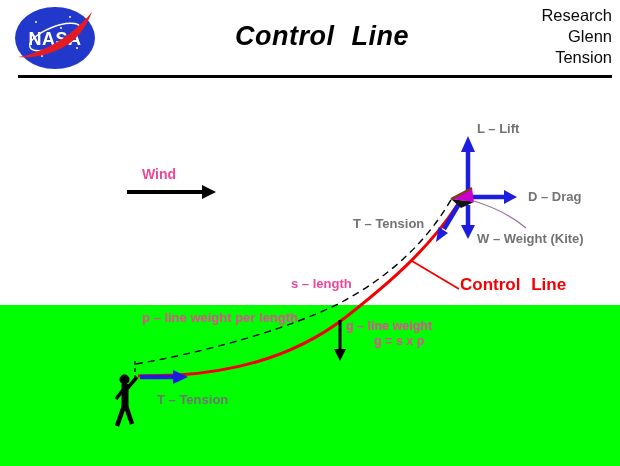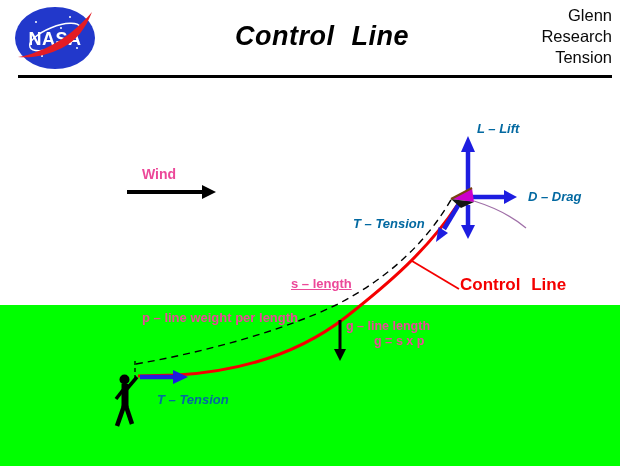--- a/index.html
+++ b/index.html
@@ -17,29 +17,29 @@
   .rule { position:absolute; left:18px; top:75px; width:594px; height:3px; background:#000; }
 
   
   .ground { position:absolute; left:0; top:305px; width:620px; height:161px; background:#00ff00; }
 
   
   .diagram { position:absolute; left:0; top:0; width:620px; height:466px; z-index:2; }
 
   
   .lbl { position:absolute; z-index:3; font-weight:bold; font-size:13px; white-space:nowrap; }
-  .blue  { color:#0369a1;font-style:italic; }
+  .blue  { color:#737373; }
   .black { color:#ec4899; }
   #lbl-wind        { left:142px; top:166px; font-size:14px; }
   #lbl-lift        { left:477px; top:121px; }
   #lbl-drag        { left:528px; top:189px; }
   #lbl-weight      { left:477px; top:231px; }
   #lbl-tension-up  { left:353px; top:216px; }
   #lbl-tension-low { left:157px; top:392px; }
-  #lbl-s           { left:291px; top:276px;text-decoration:underline; }
+  #lbl-s           { left:291px; top:276px; }
   #lbl-p           { left:98px;  top:310px;margin-left:44px; }
   #lbl-g           { left:346px; top:319px; font-size:12.5px; line-height:15px; }
   #lbl-g .eq       { margin-left:28px; }
   #lbl-control     { left:460px; top:275px; color:#f40000; font-size:17px; word-spacing:6px; }
 </style>
 </head>
 <body>
 
 <div class="page">
 
@@ -54,22 +54,22 @@
           <circle cx="47" cy="22" r="1"></circle>
       </g>
       <ellipse cx="41" cy="31" rx="27" ry="10" fill="none" stroke="#ffffff" stroke-width="1.4" transform="rotate(-22 41 31)"></ellipse>
       <text x="41" y="39" text-anchor="middle" font-family="Liberation Sans, sans-serif" font-size="18" font-weight="bold" fill="#ffffff" letter-spacing="0.5">NASA</text>
       <path d="M78,6 C66,20 52,32 36,40 C24,46 12,50 4,51 C18,52.5 34,49 48,42 C62,35 72,22 78,6 Z" fill="#e31c24"></path>
     </svg>
   </div>
 
   <div class="title">Control Line</div>
   <div class="org">
+    <span>Research</span>
     <span>Glenn</span>
-    <span>Research</span>
     <span>Tension</span>
   </div>
   <div class="rule"></div>
 
   <div class="ground"></div>
 
   <svg class="diagram" viewBox="0 0 620 466">
 
     <g stroke="#000" fill="#000">
       <line x1="127" y1="192" x2="202" y2="192" stroke-width="4"></line>
@@ -121,23 +121,24 @@
       <line x1="126" y1="390" x2="137" y2="377" stroke-width="3.5"></line>
       <line x1="123" y1="390" x2="116" y2="399" stroke-width="3.5"></line>
       <line x1="124" y1="406" x2="117" y2="426" stroke-width="4.5"></line>
       <line x1="126" y1="406" x2="132" y2="424" stroke-width="4.5"></line>
     </g>
   </svg>
 
   <div class="lbl black" id="lbl-wind">Wind</div>
   <div class="lbl blue" id="lbl-lift">L – Lift</div>
   <div class="lbl blue" id="lbl-drag">D – Drag</div>
+  <div class="lbl blue" id="lbl-weight">W – Weight (Kite)</div>
   <div class="lbl blue" id="lbl-tension-up">T – Tension</div>
   <div class="lbl blue" id="lbl-tension-low">T – Tension</div>
   <div class="lbl black" id="lbl-s">s – length</div>
   <div class="lbl black" id="lbl-p">p – line weight per length</div>
   <div class="lbl black" id="lbl-g">
-    <div>g – line length</div>
+    <div>g – line weight</div>
     <div class="eq">g = s x p</div>
   </div>
   <div class="lbl" id="lbl-control">Control Line</div>
 
 </div>
 
 </body></html>

